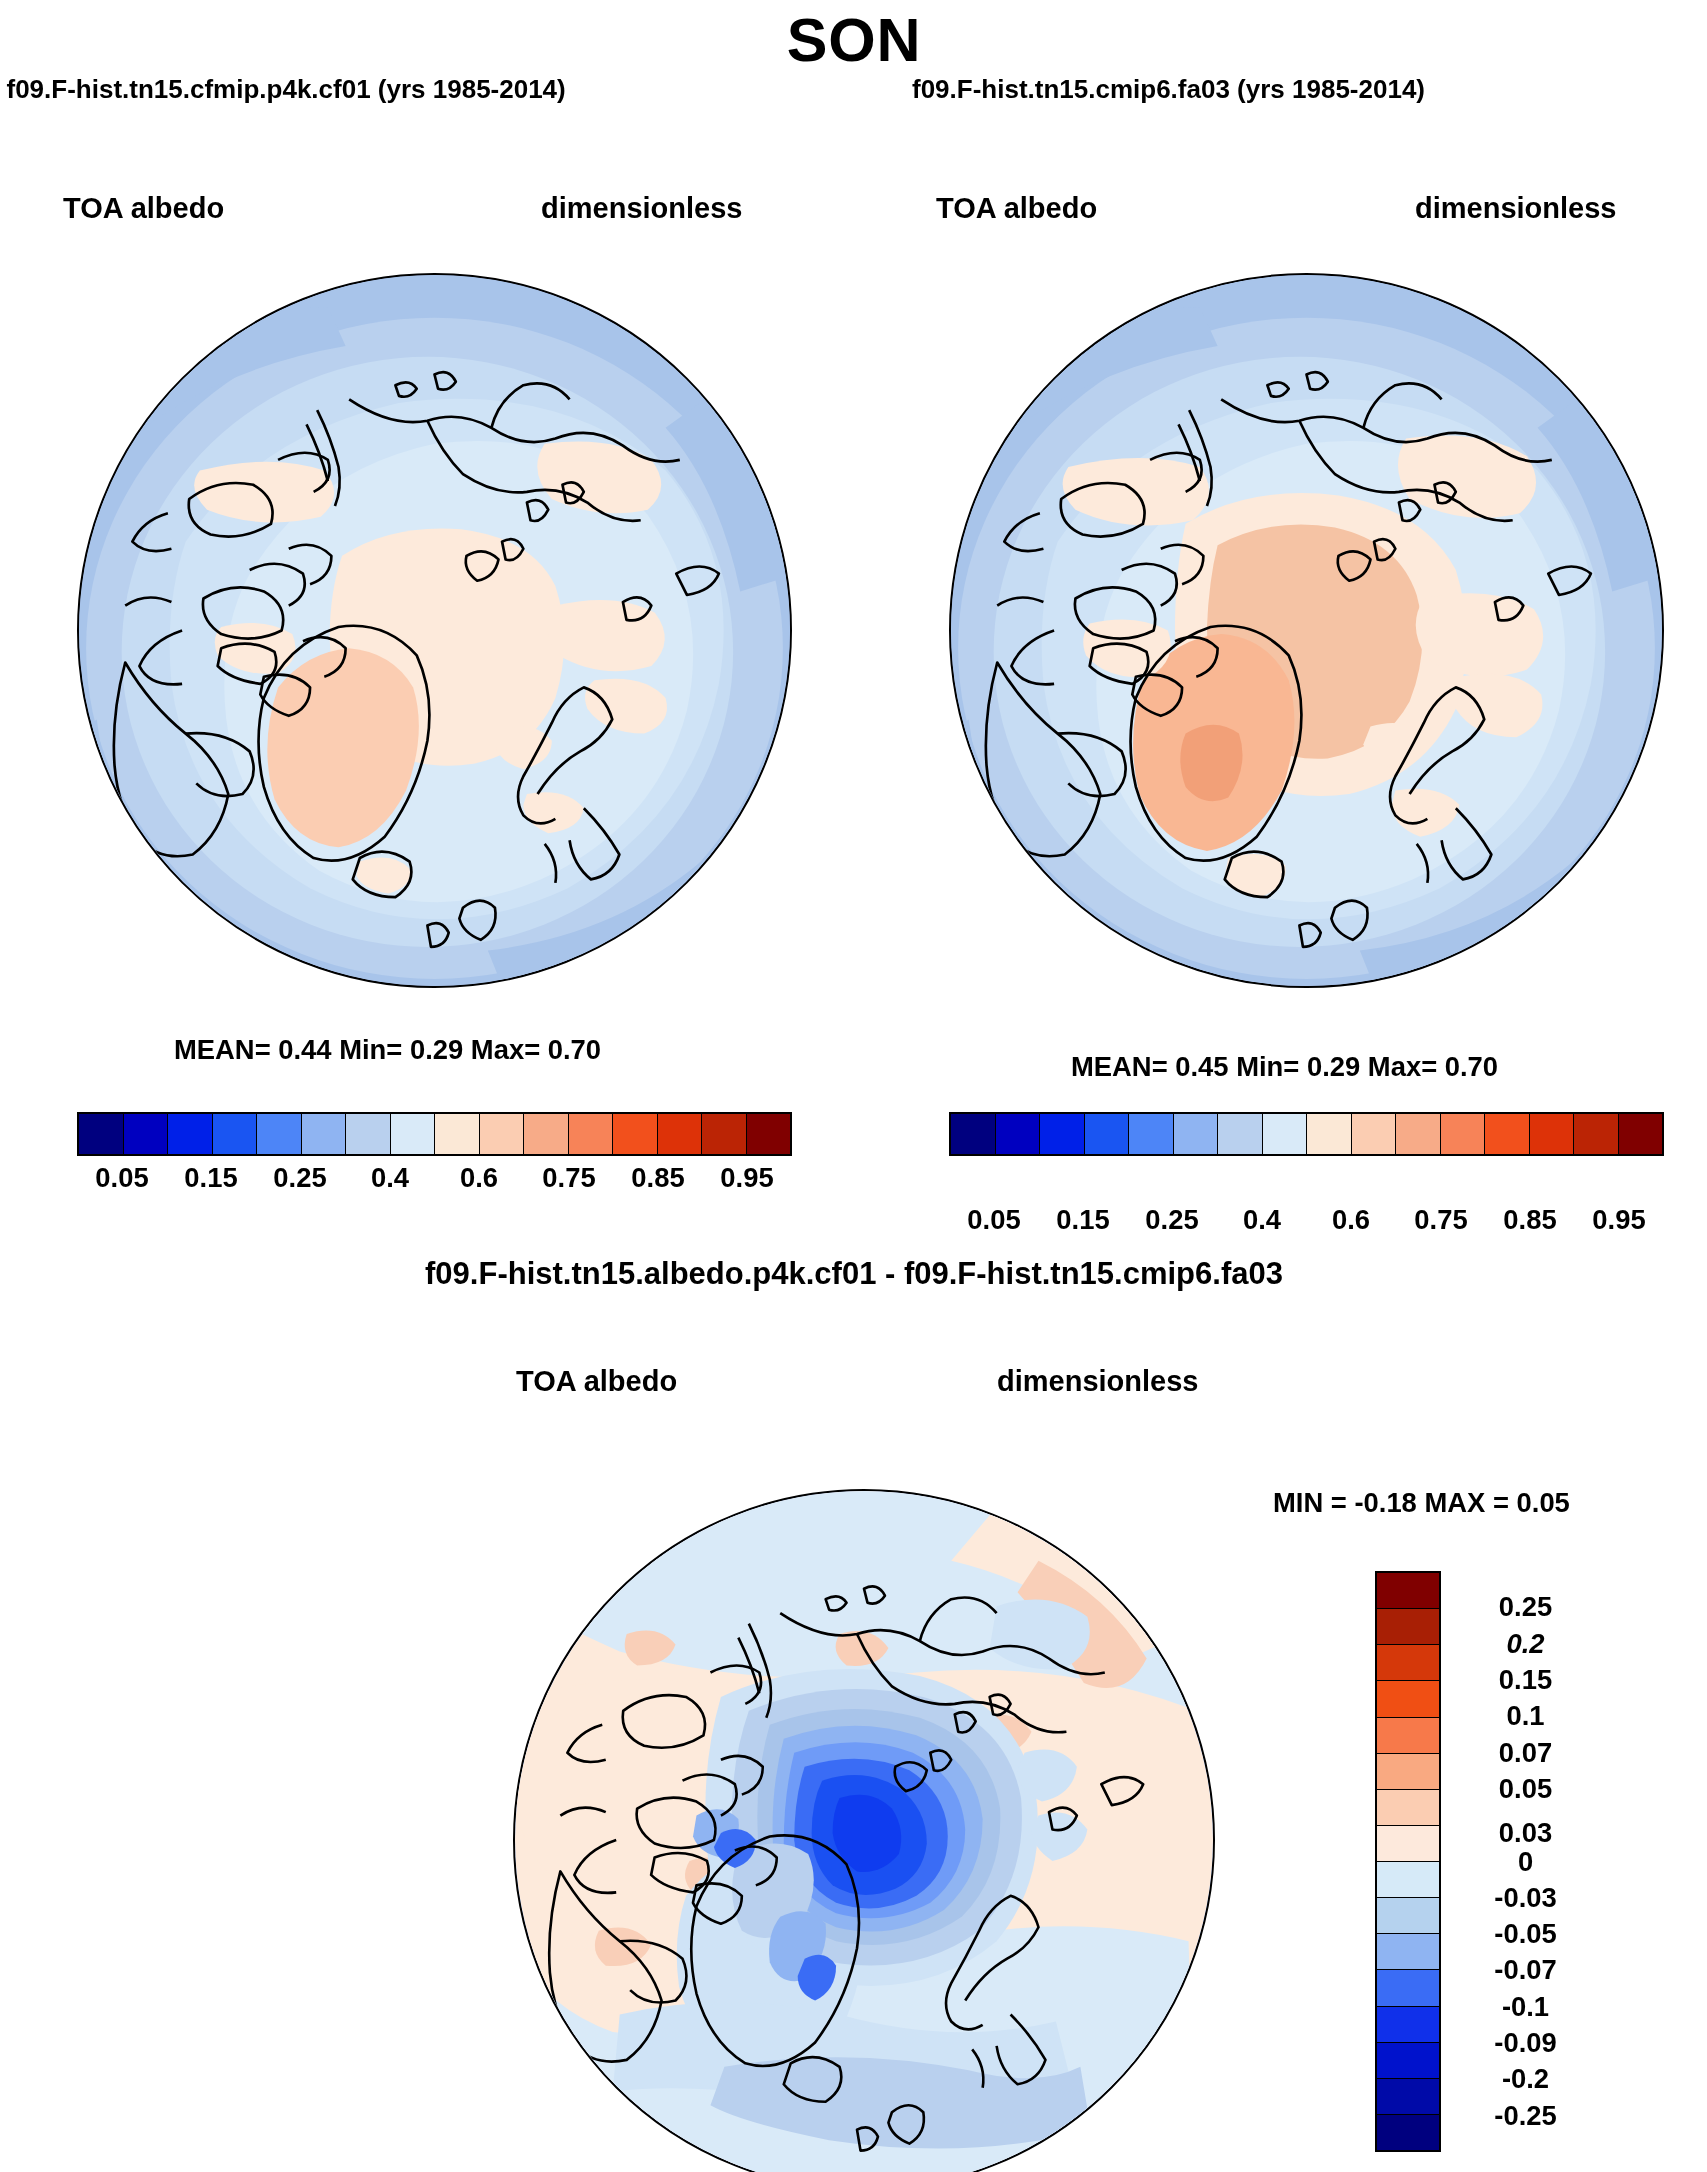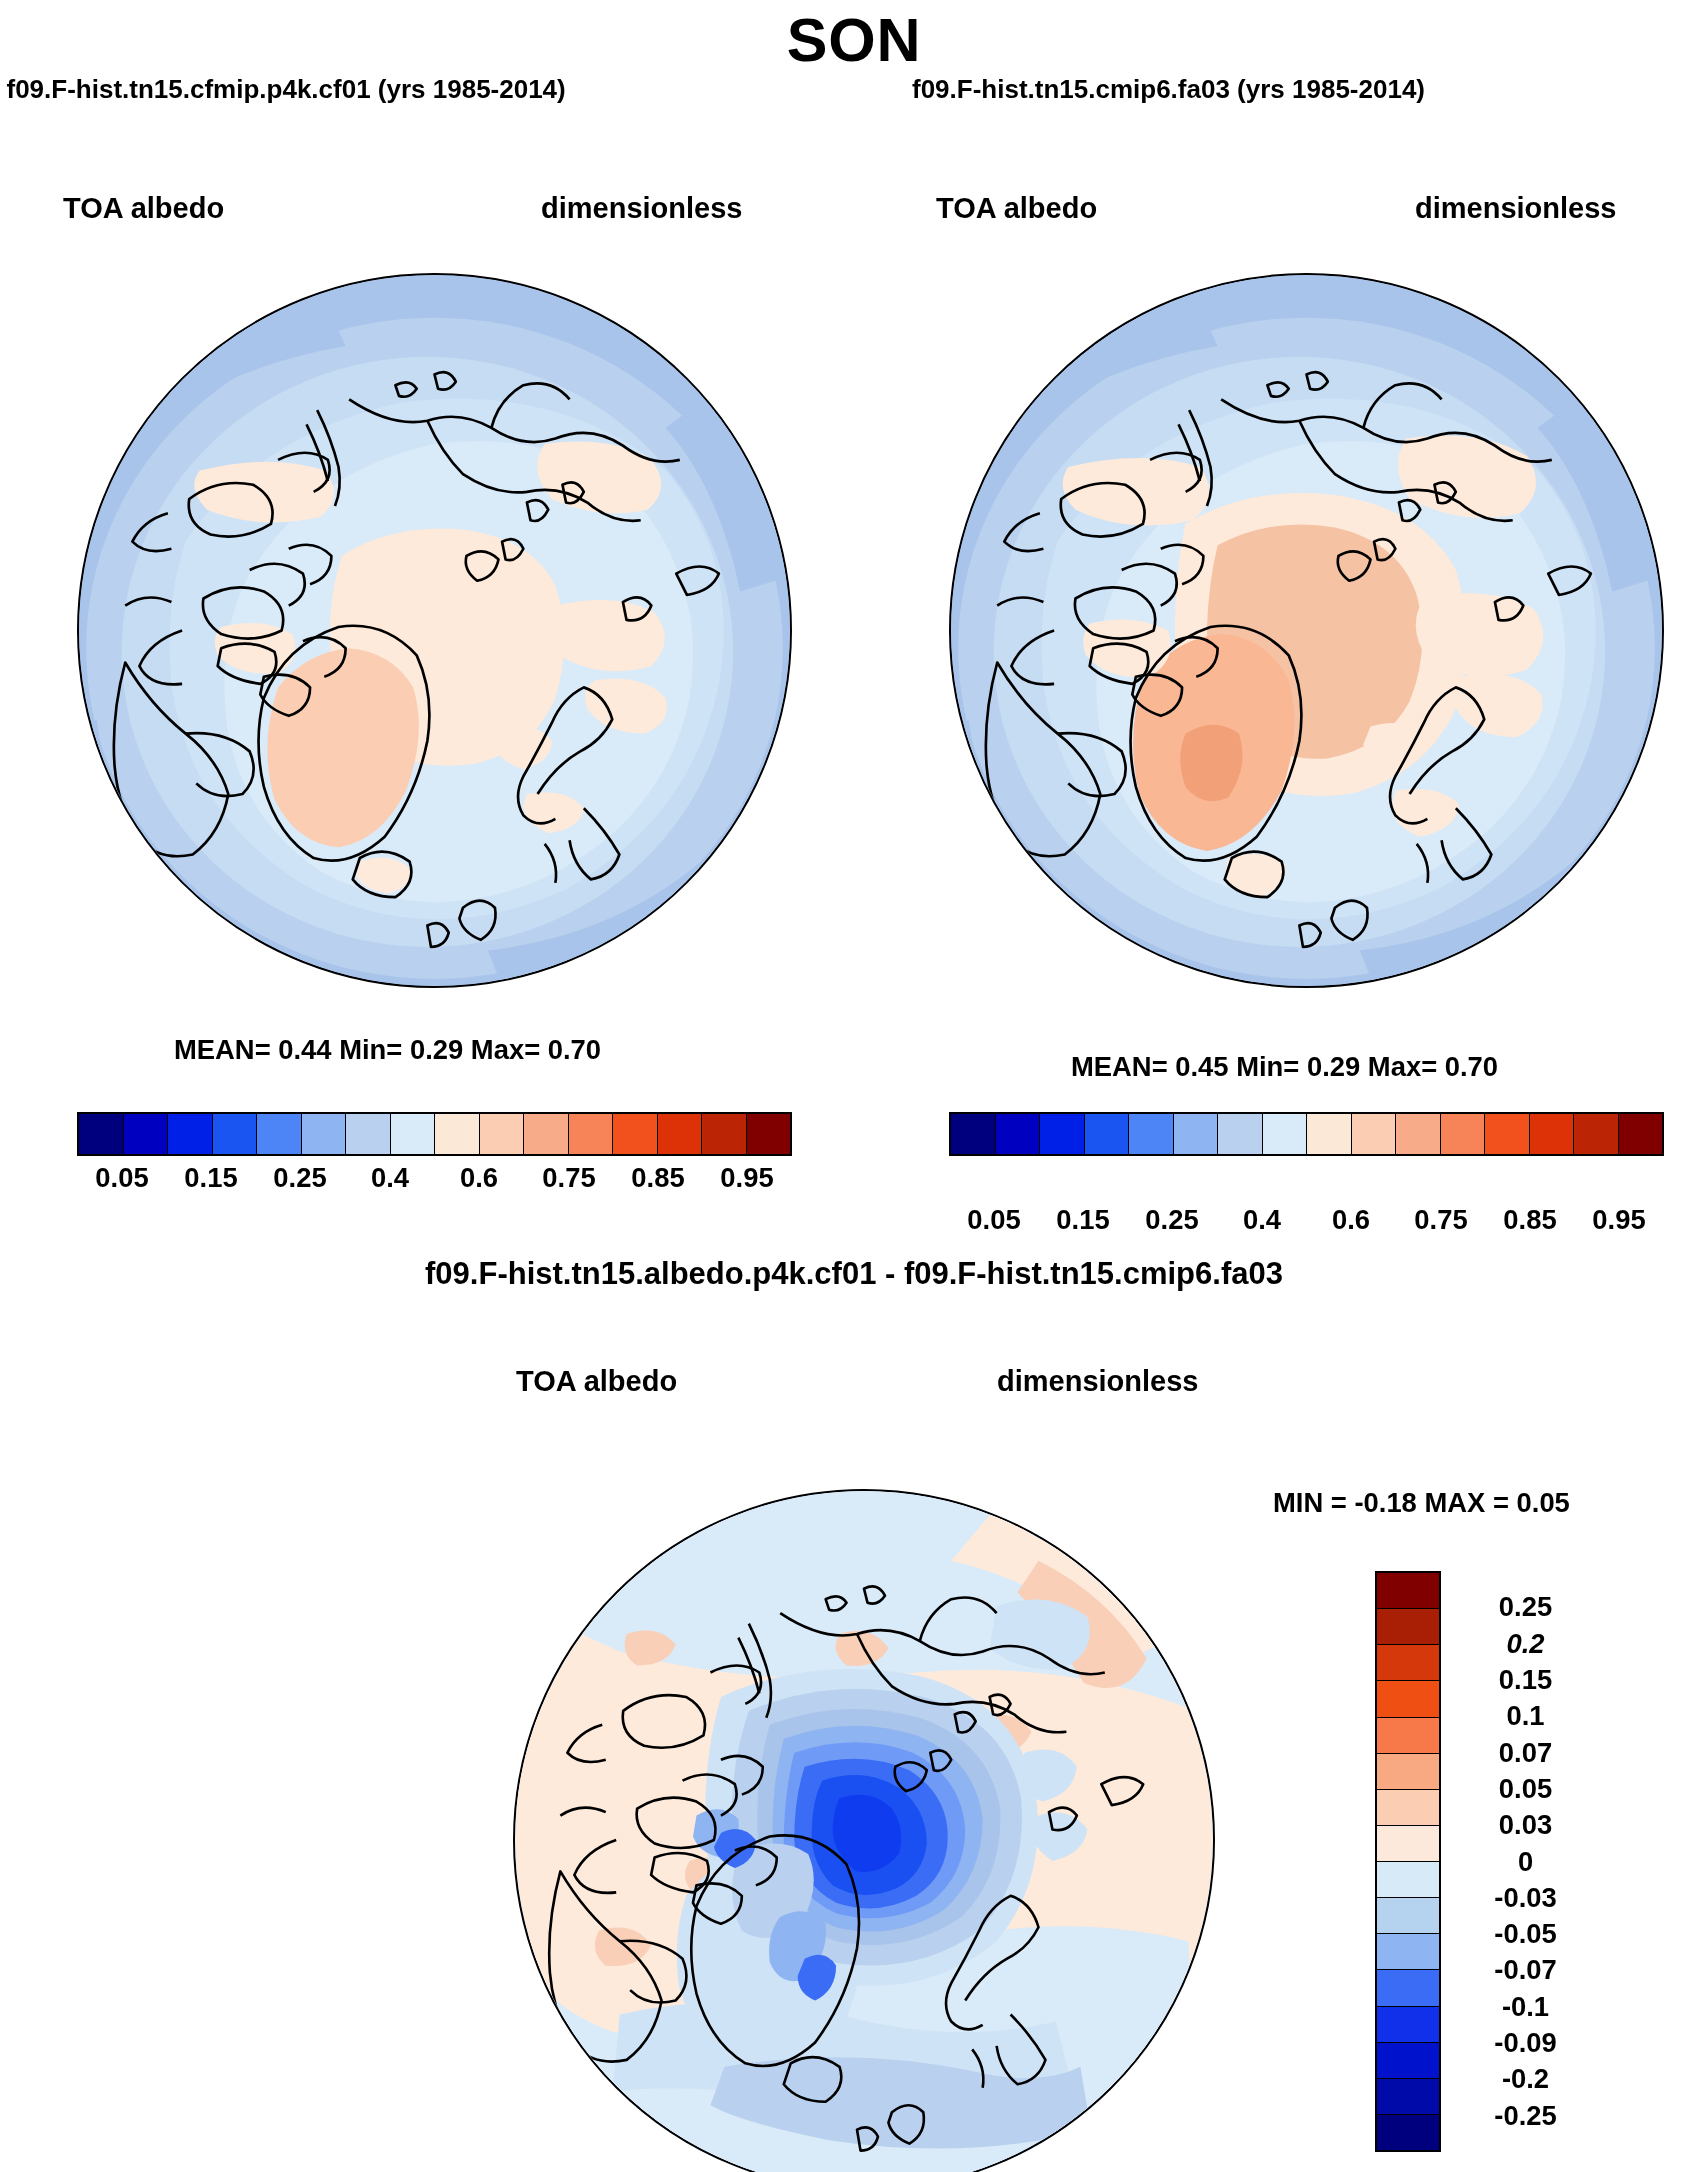--- a/index.html
+++ b/index.html
@@ -415,21 +415,21 @@
     <div class="cell" style="background: rgb(0, 10, 168);"></div>
     <div class="cell" style="background: rgb(0, 0, 127);"></div>
   </div>
 <div class="vticks" id="vticks">
     <span style="top: 36px;">0.25</span>
     <span style="top: 73px; font-style: italic;">0.2</span>
     <span style="top: 109px;">0.15</span>
     <span style="top: 145px;">0.1</span>
     <span style="top: 182px;">0.07</span>
     <span style="top: 218px;">0.05</span>
-    <span style="top: 254px;">0.03</span>
+    <span style="top: 262px;">0.03</span>
     <span style="top: 291px;">0</span>
     <span style="top: 327px;">-0.03</span>
     <span style="top: 363px;">-0.05</span>
     <span style="top: 399px;">-0.07</span>
     <span style="top: 436px;">-0.1</span>
     <span style="top: 472px;">-0.09</span>
     <span style="top: 508px;">-0.2</span>
     <span style="top: 545px;">-0.25</span>
   </div>
 

